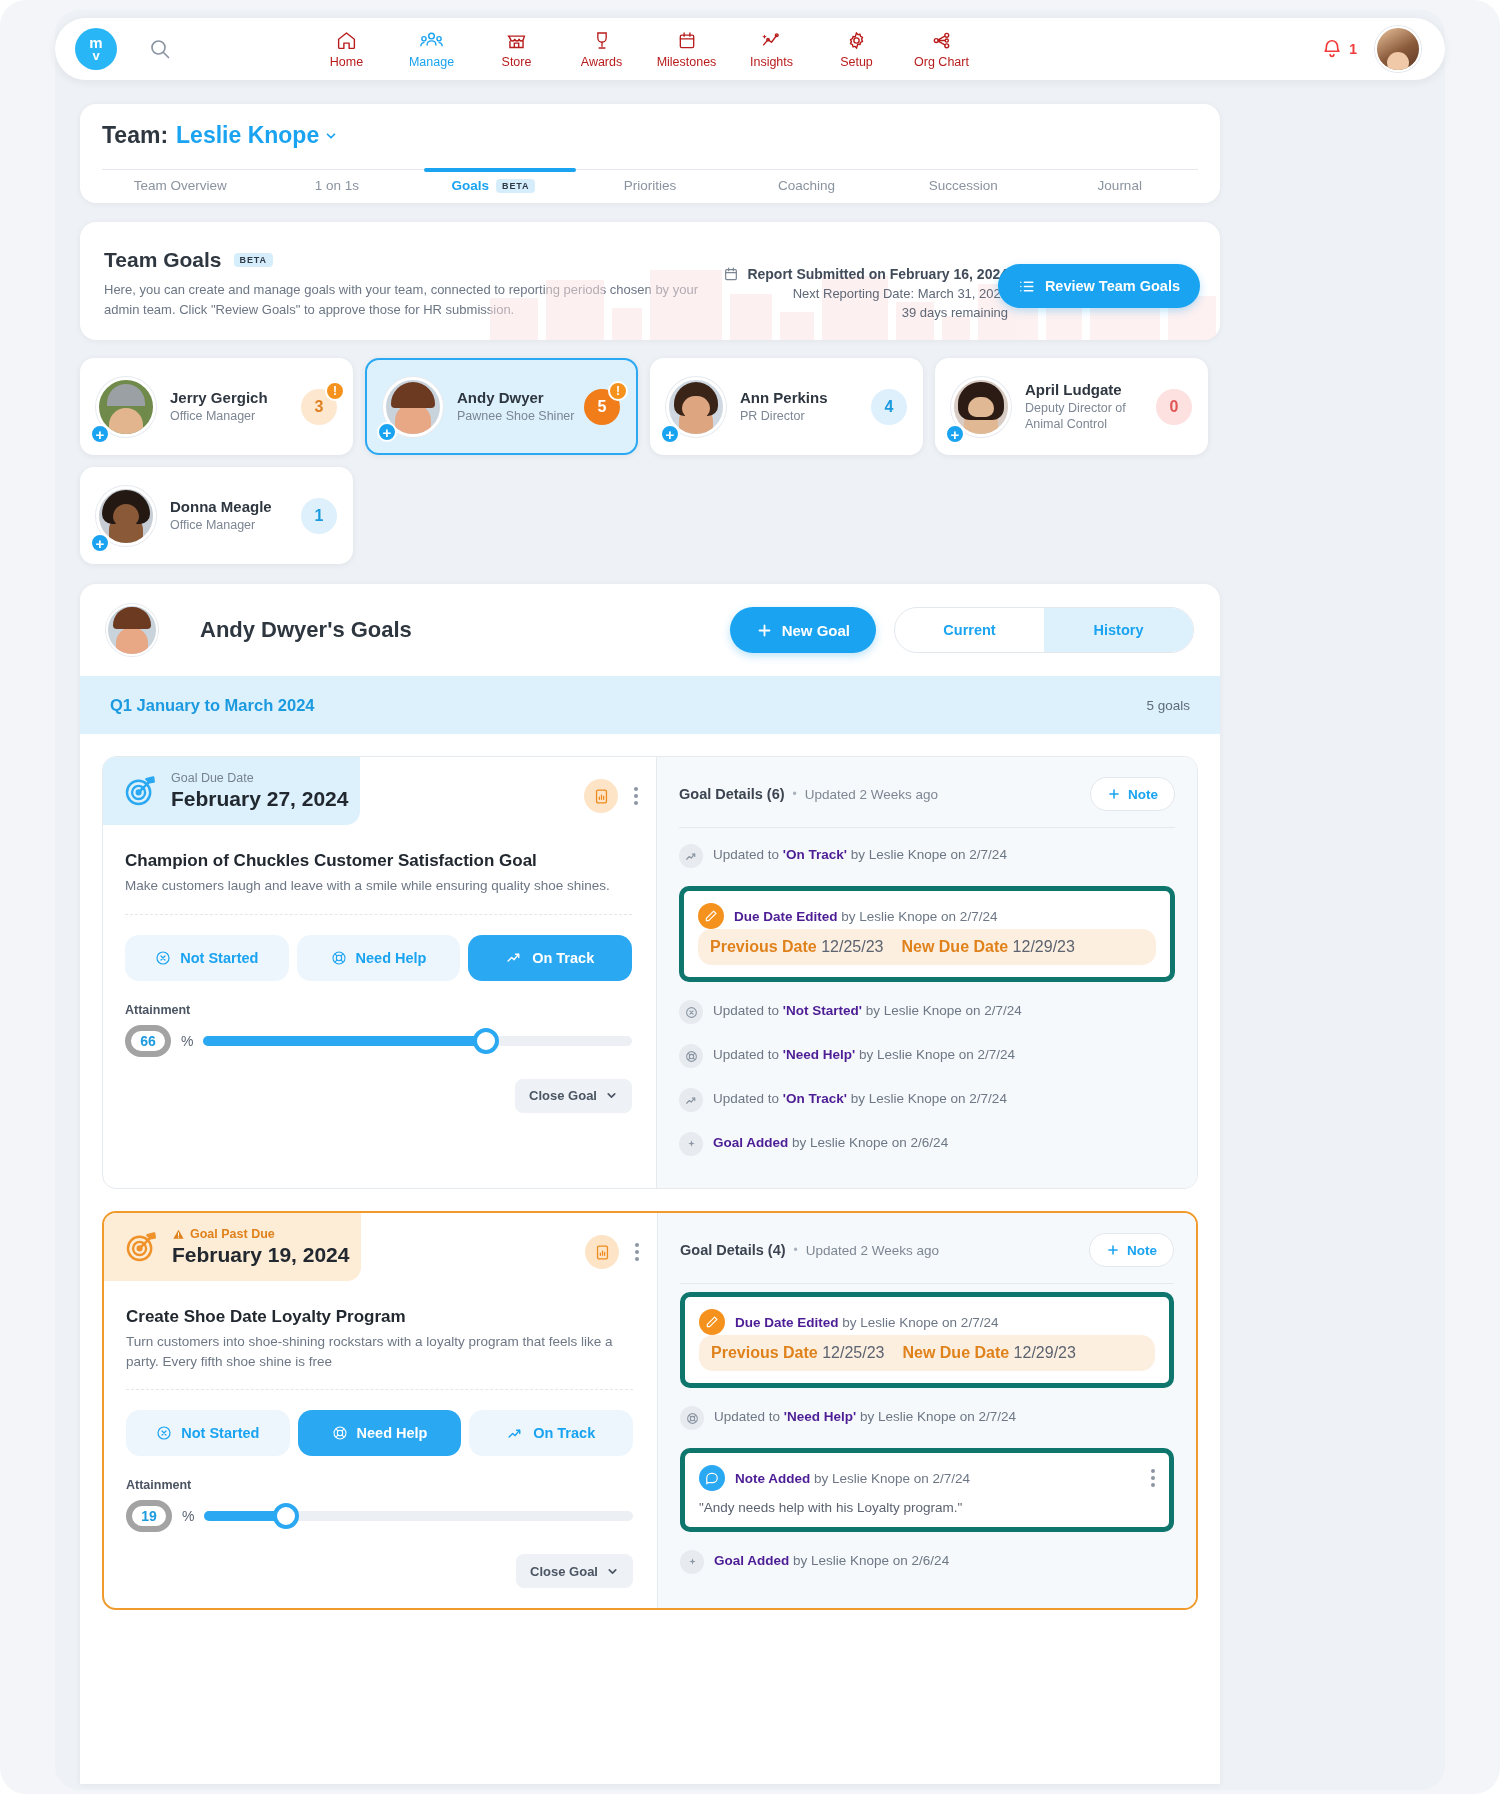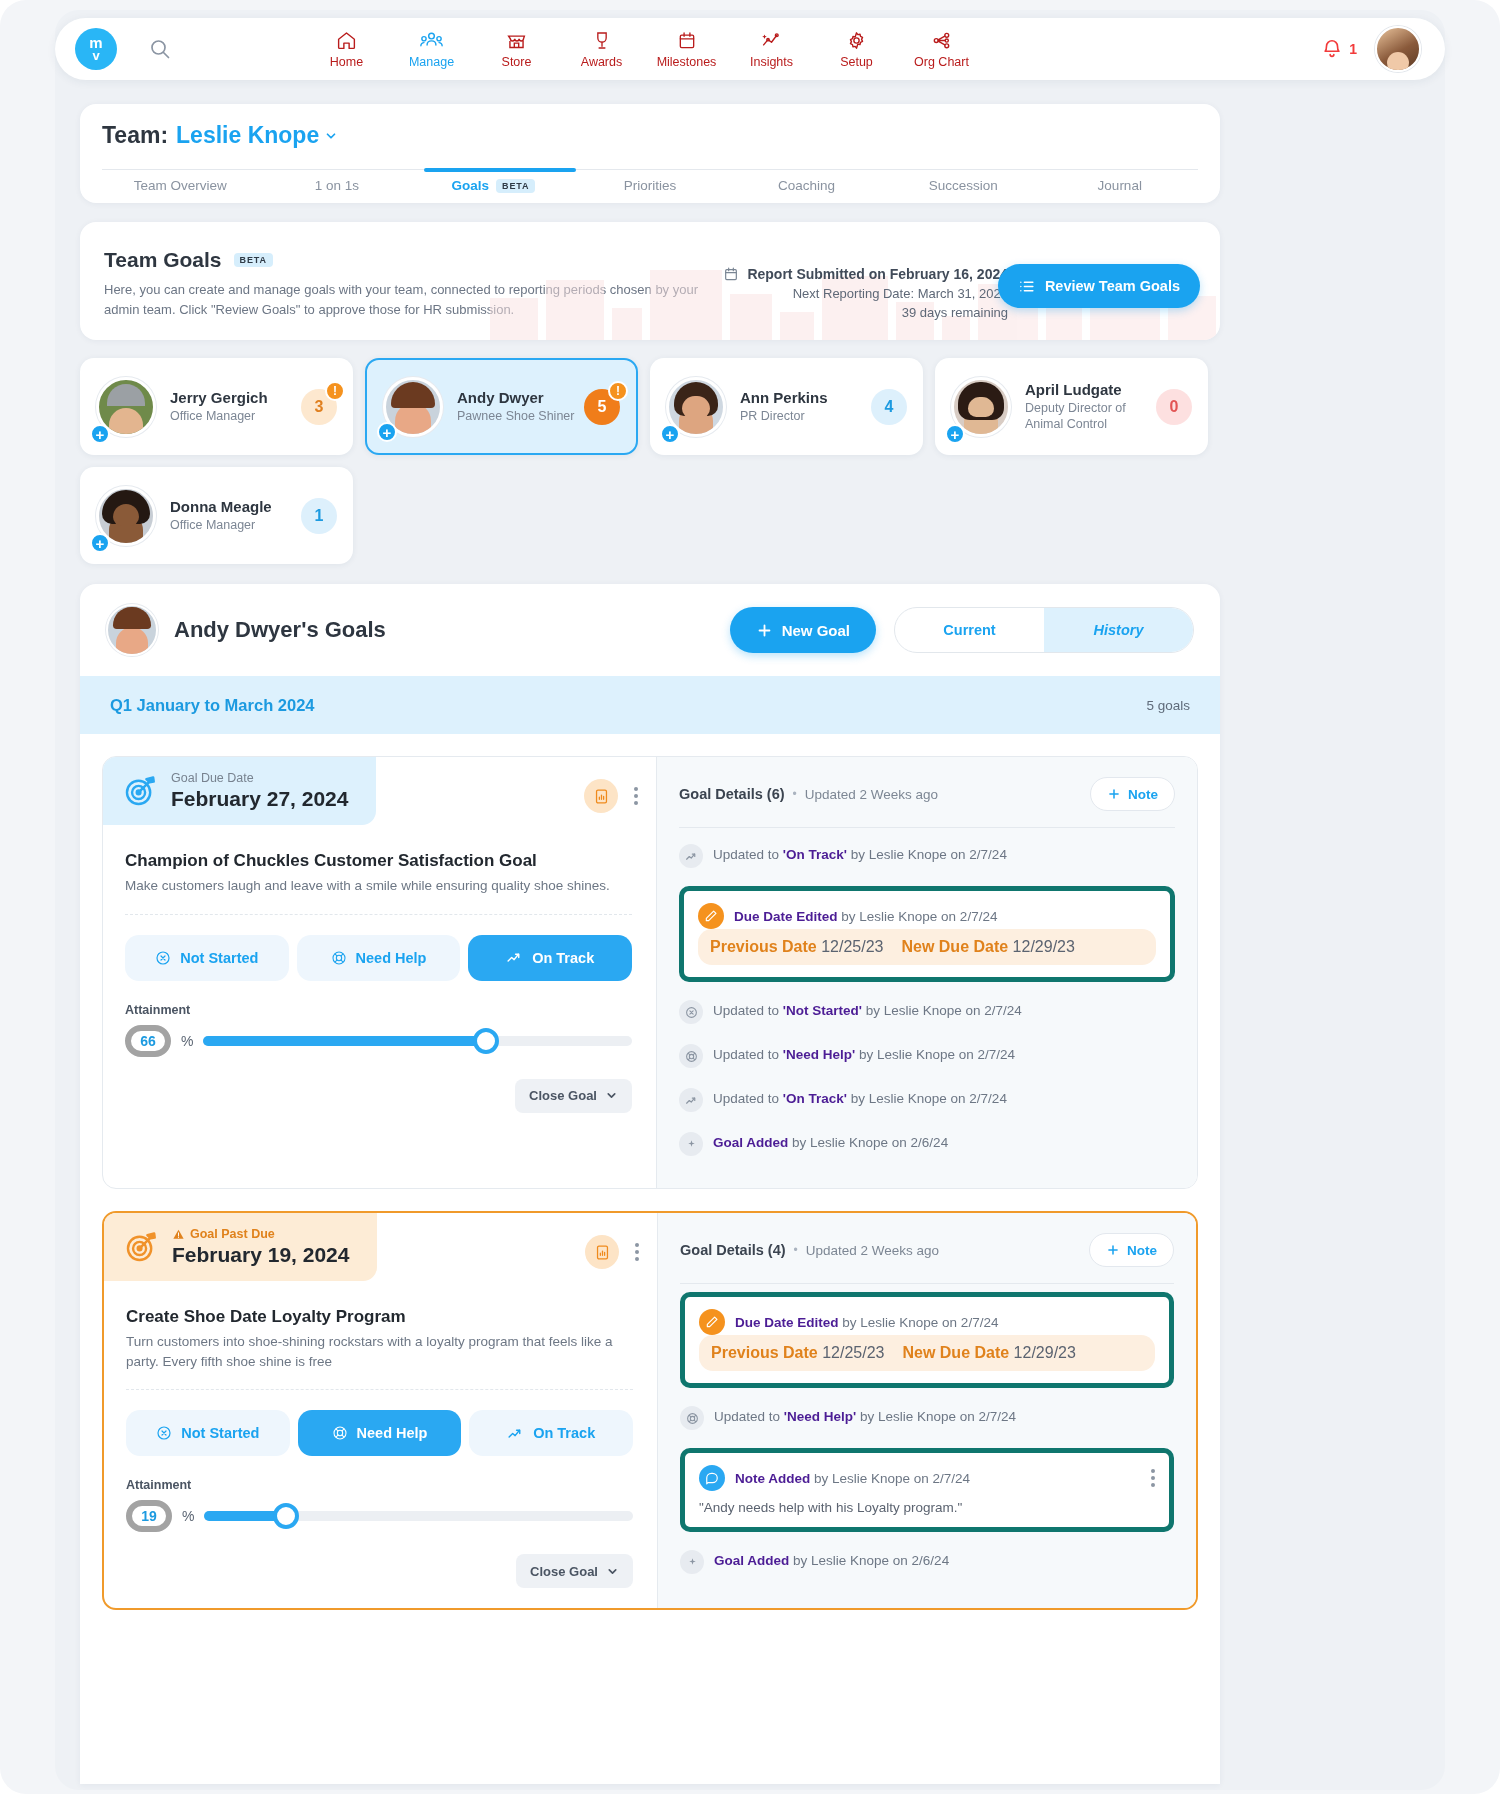--- a/index.html
+++ b/index.html
@@ -177,55 +177,55 @@
     display:flex; align-items:center; justify-content:center;
     font-size:12px; font-weight:700; border:2px solid #fff;
   }
 
   
   .goalspanel {
     position:absolute; left:80px; top:584px; width:1140px; height:1200px;
     background:#fff; border-radius:16px 16px 0 0; overflow:hidden;
     box-shadow:0 1px 6px rgba(30,50,80,.06);
   }
-  .gp-head { height:92px; display:flex; align-items:center; padding:0 26px; }
+  .gp-head { height:92px; display:flex; align-items:center; padding:0 26px;gap:26px; }
   .gp-avatar { width:52px; height:52px; border-radius:50%; overflow:hidden; position:relative;
                border:2px solid #fff; box-shadow:0 0 0 1px #e6eaef; }
   .gp-title { font-size:22px; font-weight:700; color:#2e3640; margin-left:16px; }
   .gp-actions { margin-left:auto; display:flex; align-items:center; gap:18px; }
   .newgoal {
     height:46px; padding:0 26px; background:#1aa3f0; color:#fff;
     border:none; border-radius:23px; font-size:15px; font-weight:700;
     display:flex; align-items:center; gap:9px; cursor:pointer;
     box-shadow:0 3px 8px rgba(26,163,240,.3);
   }
   .segmented { display:flex; height:46px; border-radius:23px; overflow:hidden;
                background:#fff; border:1px solid #e2e7ec; }
   .seg { width:149px; display:flex; align-items:center; justify-content:center;
          font-size:14.5px; font-weight:700; color:#1aa3f0; cursor:pointer; }
-  .seg.on { background:#ddf1fd;font-style:italic; }
+  .seg.on { background:#ddf1fd; }
   .period-bar {
     height:58px; background:#ddf1fd; display:flex; align-items:center;
     padding:0 30px; justify-content:space-between;
   }
   .period-bar .pt { font-size:16.5px; font-weight:700; color:#1c9ae0; }
   .period-bar .pc { font-size:13.5px; color:#5f6b7a; }
 
   
   .goalslist { padding:22px 22px 0 22px; }
   .goalrow {
     display:flex; border:1px solid #e5eaef; border-radius:14px; overflow:hidden;
     margin-bottom:22px; background:#fff;
   }
   .goalrow.pastdue { border:2px solid #f09a2b; }
   .gleft { width:553px; position:relative; }
   .dueblock {
     display:inline-flex; align-items:center; gap:14px;
     background:#ddf1fd; border-radius:0 0 14px 0;
-    padding:14px 28px 14px 20px;
+    padding:14px 12px 14px 20px;
   }
   .dueblock.orange { background:#fdecd6; border-radius:0 0 14px 0; }
   .duelabel { font-size:12.5px; color:#77828f; }
   .duelabel.warn { color:#e0821c; font-weight:700; display:flex; align-items:flex-end; gap:5px; }
   .duedate { font-size:21px; font-weight:700; color:#22282f; margin-top:2px; }
   .row-icons {
     position:absolute; right:18px; top:22px; display:flex; align-items:center; gap:16px;
   }
   .chip-icon {
     width:34px; height:34px; border-radius:50%; background:#fde4c6;

